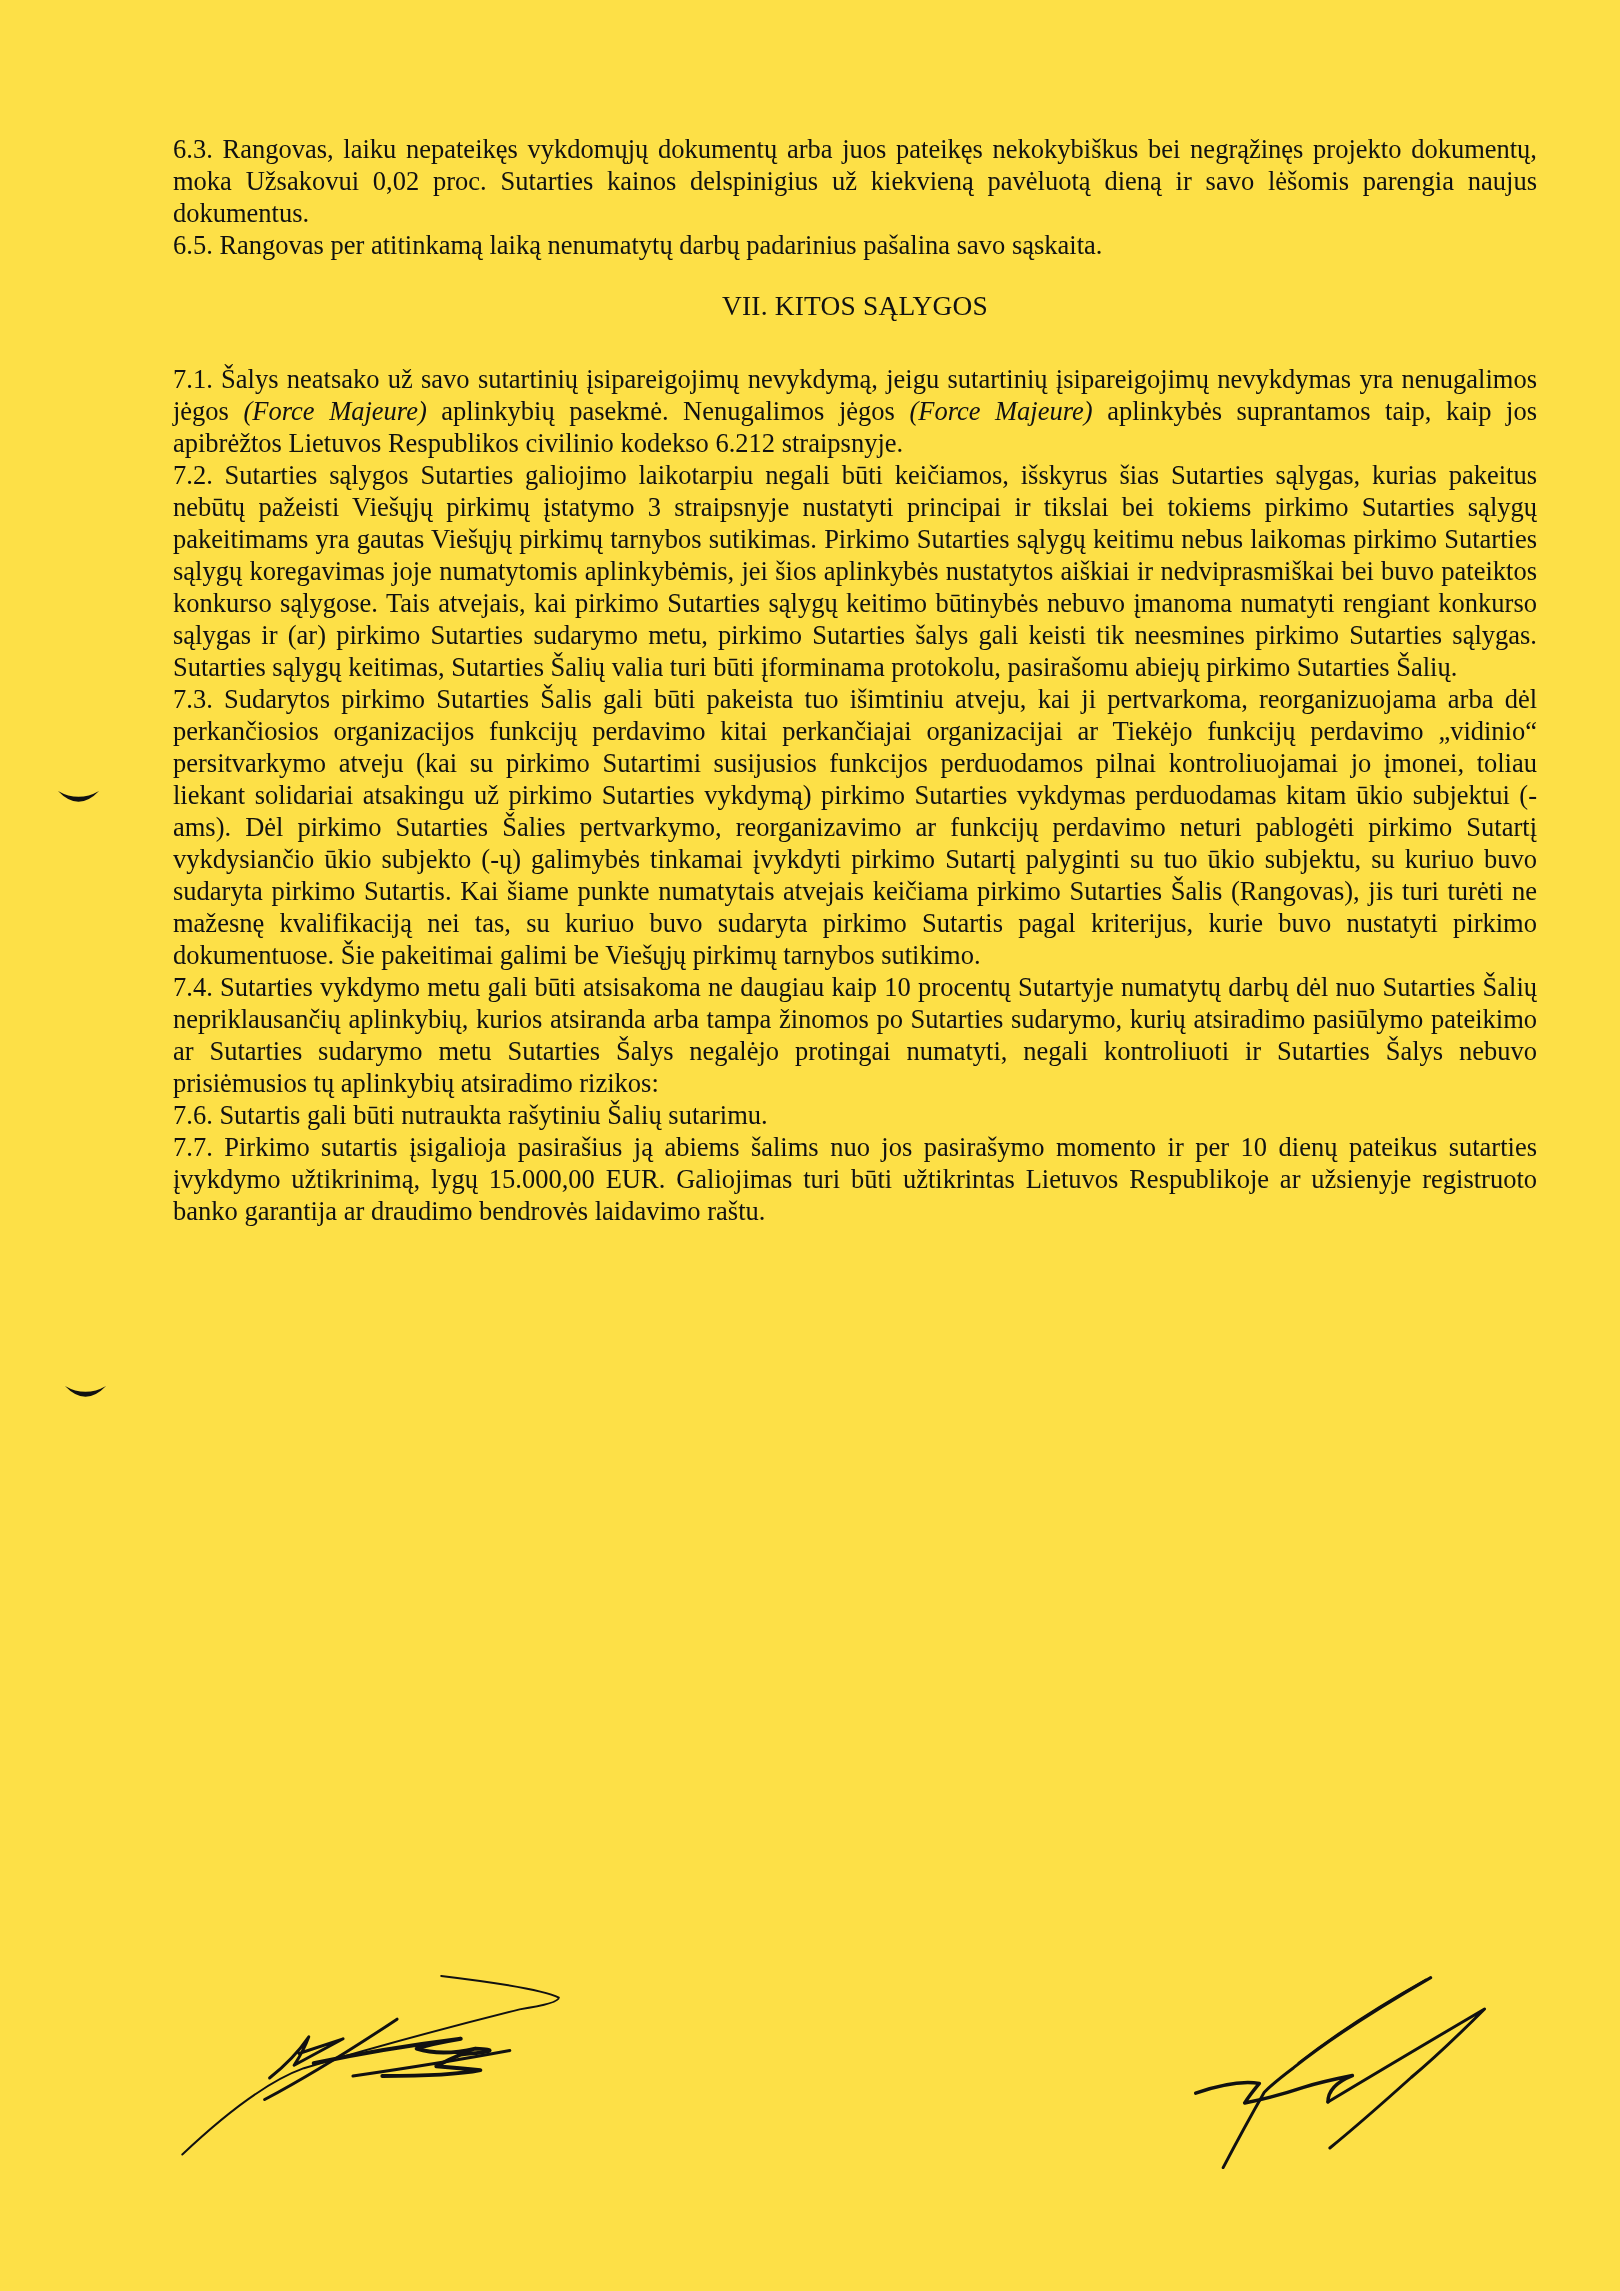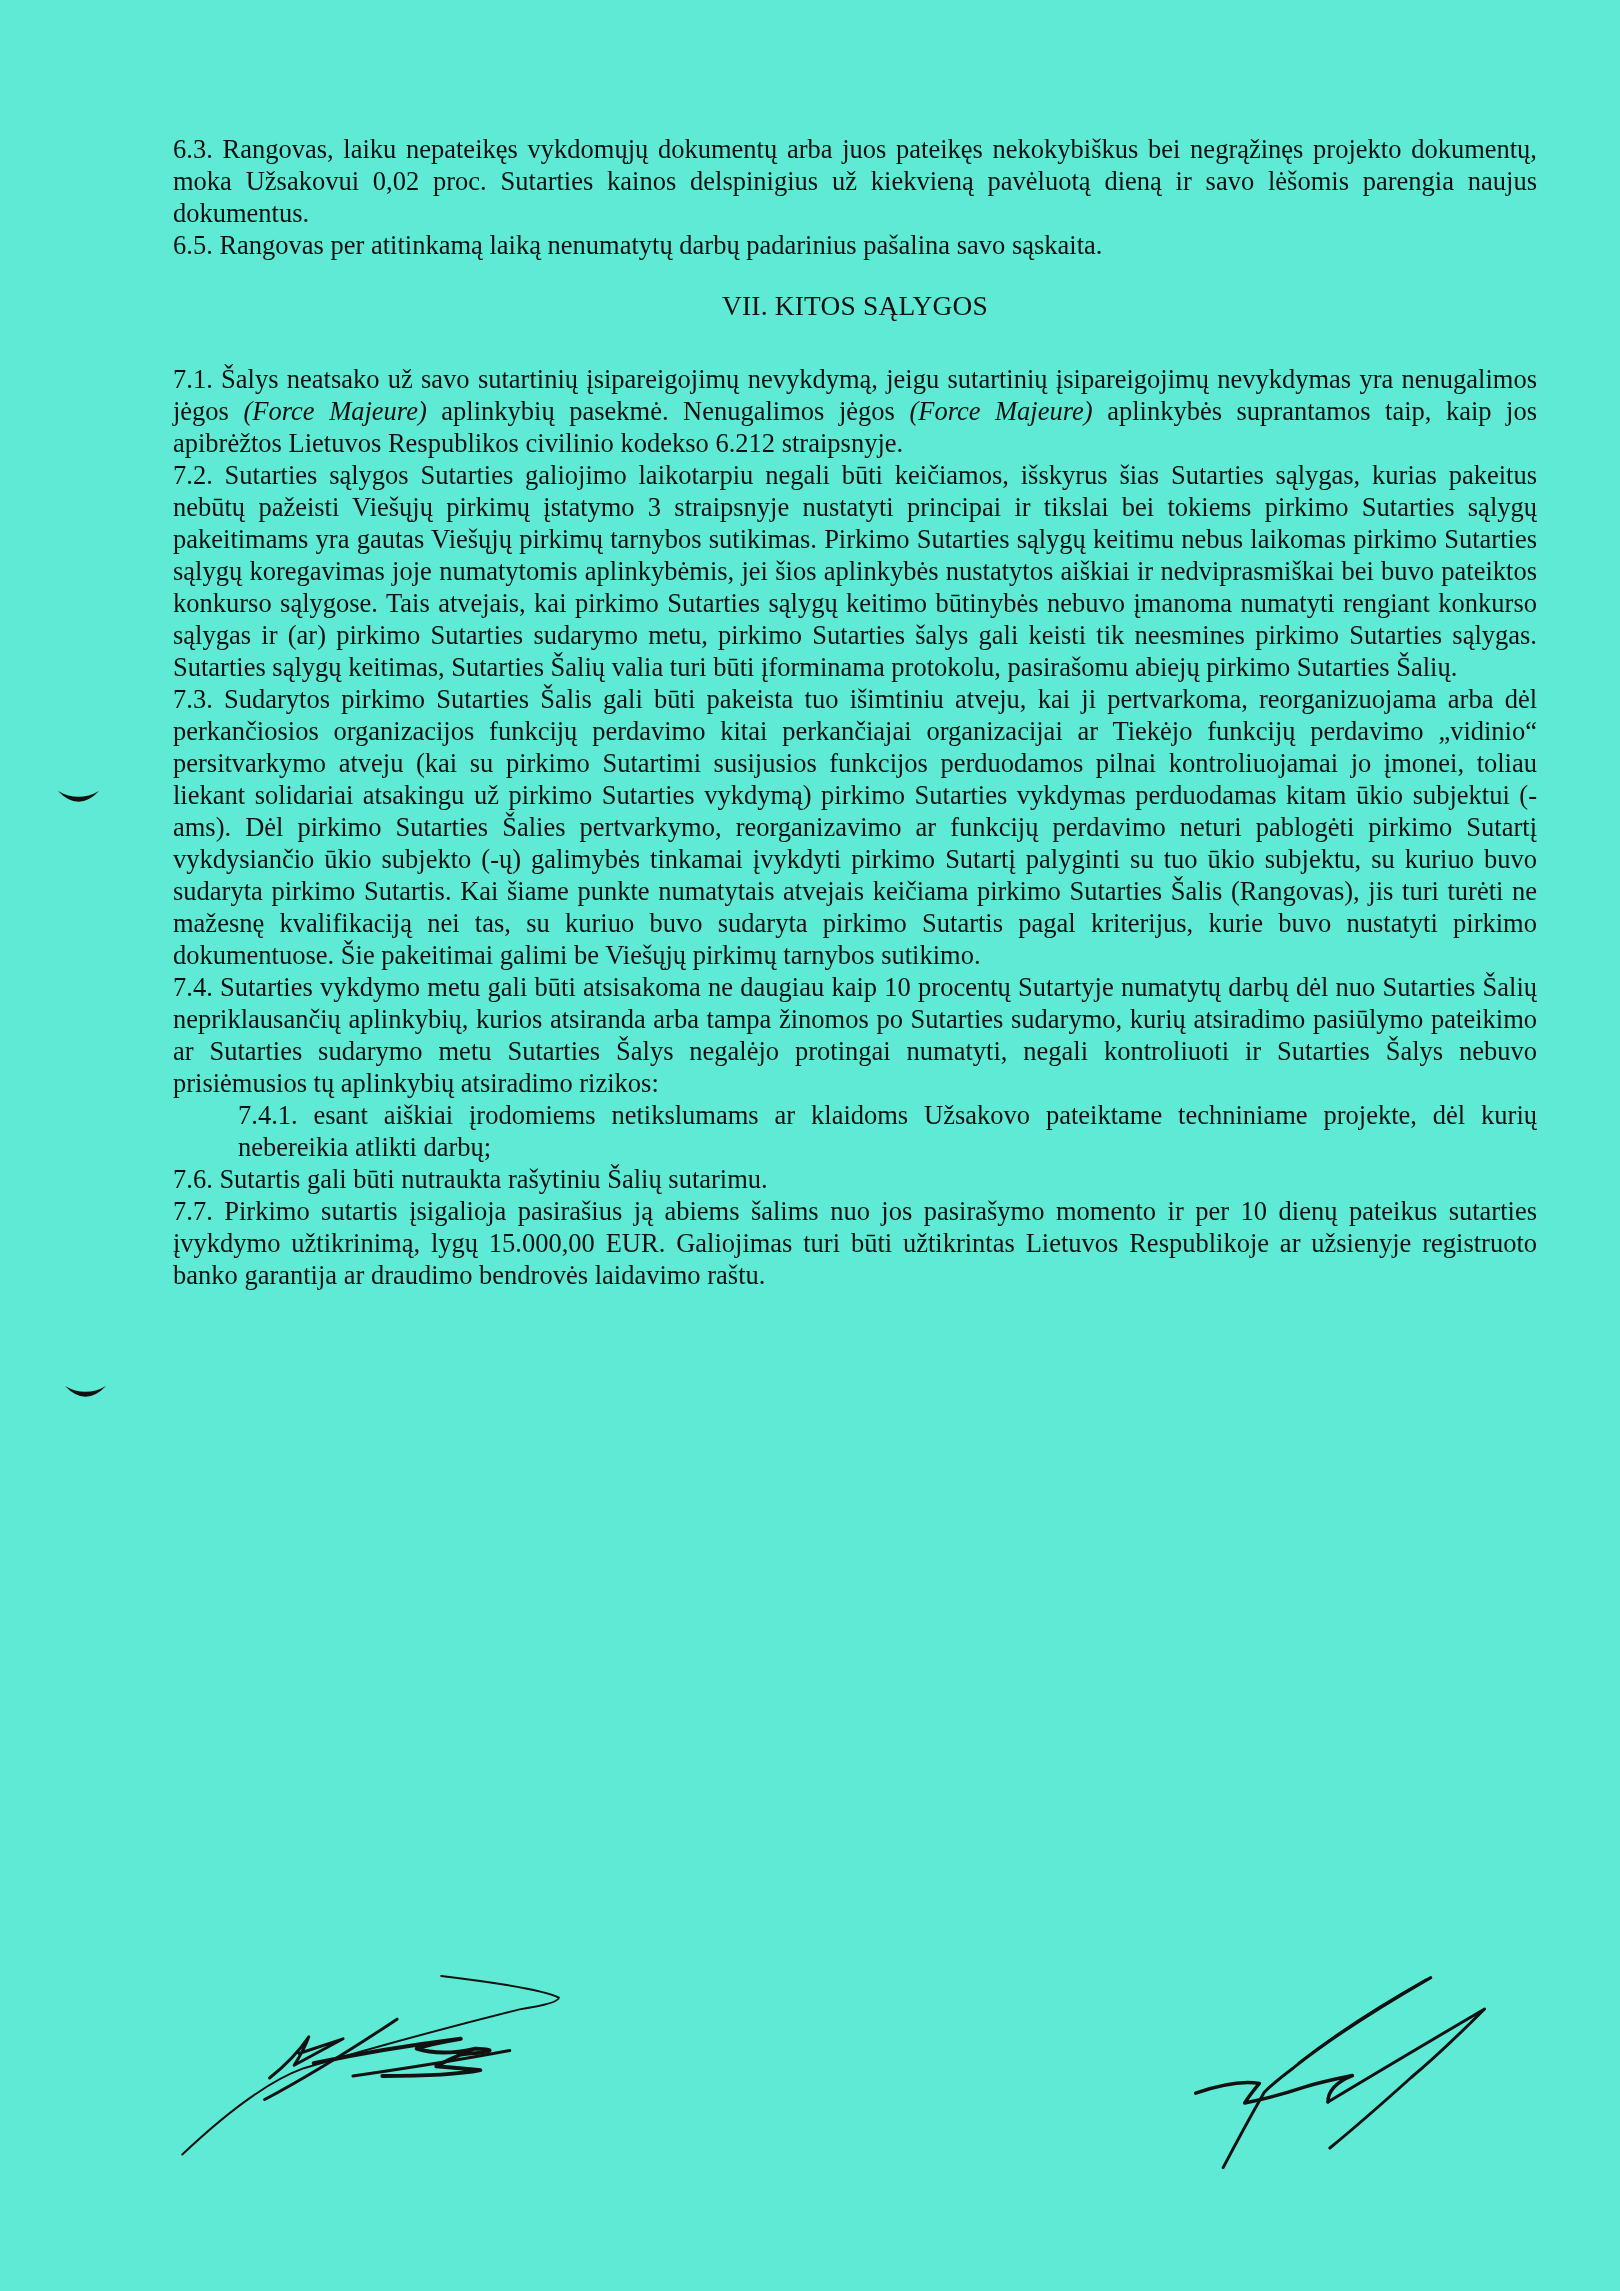--- a/index.html
+++ b/index.html
@@ -1,18 +1,18 @@
 <!DOCTYPE html>
 <html><head>
 <meta charset="utf-8">
 <style>
   html, body { margin: 0; padding: 0; background: #ffffff; }
   body { width: 1620px; height: 2292px; position: relative; overflow: hidden; }
   .page {
-    position: absolute; left: 0; top: 0; width: 1620px; height: 2292px; background: #5eead4;
+    position: absolute; left: 0; top: 0; width: 1620px; height: 2292px; background: #fde047;
   }
   .text-block {
     position: absolute; left: 173px; top: 133px; width: 1364px;
     font-family: "Liberation Serif", "DejaVu Serif", serif;
     font-size: 26.5px; line-height: 32px; color: #111;
     text-align: justify;
   }
   .para { margin: 0; }
   .para.sub { padding-left: 65px; }
   .heading {
@@ -44,21 +44,20 @@
     <div class="heading">VII. KITOS SĄLYGOS</div>
 
     <p class="para last-line-left"><span>7.1.</span> <span>Šalys neatsako už savo sutartinių įsipareigojimų nevykdymą, jeigu sutartinių įsipareigojimų nevykdymas yra nenugalimos jėgos </span><em>(Force Majeure)</em><span> aplinkybių pasekmė. Nenugalimos jėgos </span><em>(Force Majeure)</em><span> aplinkybės suprantamos taip, kaip jos apibrėžtos Lietuvos Respublikos civilinio kodekso 6.212 straipsnyje.</span></p>
 
     <p class="para last-line-left"><span>7.2.</span> <span>Sutarties sąlygos Sutarties galiojimo laikotarpiu negali būti keičiamos, išskyrus šias Sutarties sąlygas, kurias pakeitus nebūtų pažeisti Viešųjų pirkimų įstatymo 3 straipsnyje nustatyti principai ir tikslai bei tokiems pirkimo Sutarties sąlygų pakeitimams yra gautas Viešųjų pirkimų tarnybos sutikimas. Pirkimo Sutarties sąlygų keitimu nebus laikomas pirkimo Sutarties sąlygų koregavimas joje numatytomis aplinkybėmis, jei šios aplinkybės nustatytos aiškiai ir nedviprasmiškai bei buvo pateiktos konkurso sąlygose. Tais atvejais, kai pirkimo Sutarties sąlygų keitimo būtinybės nebuvo įmanoma numatyti rengiant konkurso sąlygas ir (ar) pirkimo Sutarties sudarymo metu, pirkimo Sutarties šalys gali keisti tik neesmines pirkimo Sutarties sąlygas. Sutarties sąlygų keitimas, Sutarties Šalių valia turi būti įforminama protokolu, pasirašomu abiejų pirkimo Sutarties Šalių.</span></p>
 
     <p class="para last-line-left"><span>7.3.</span> <span>Sudarytos pirkimo Sutarties Šalis gali būti pakeista tuo išimtiniu atveju, kai ji pertvarkoma, reorganizuojama arba dėl perkančiosios organizacijos funkcijų perdavimo kitai perkančiajai organizacijai ar Tiekėjo funkcijų perdavimo „vidinio“ persitvarkymo atveju (kai su pirkimo Sutartimi susijusios funkcijos perduodamos pilnai kontroliuojamai jo įmonei, toliau liekant solidariai atsakingu už pirkimo Sutarties vykdymą) pirkimo Sutarties vykdymas perduodamas kitam ūkio subjektui (-ams). Dėl pirkimo Sutarties Šalies pertvarkymo, reorganizavimo ar funkcijų perdavimo neturi pablogėti pirkimo Sutartį vykdysiančio ūkio subjekto (-ų) galimybės tinkamai įvykdyti pirkimo Sutartį palyginti su tuo ūkio subjektu, su kuriuo buvo sudaryta pirkimo Sutartis. Kai šiame punkte numatytais atvejais keičiama pirkimo Sutarties Šalis (Rangovas), jis turi turėti ne mažesnę kvalifikaciją nei tas, su kuriuo buvo sudaryta pirkimo Sutartis pagal kriterijus, kurie buvo nustatyti pirkimo dokumentuose. Šie pakeitimai galimi be Viešųjų pirkimų tarnybos sutikimo.</span></p>
 
     <p class="para last-line-left"><span>7.4.</span> <span>Sutarties vykdymo metu gali būti atsisakoma ne daugiau kaip 10 procentų Sutartyje numatytų darbų dėl nuo Sutarties Šalių nepriklausančių aplinkybių, kurios atsiranda arba tampa žinomos po Sutarties sudarymo, kurių atsiradimo pasiūlymo pateikimo ar Sutarties sudarymo metu Sutarties Šalys negalėjo protingai numatyti, negali kontroliuoti ir Sutarties Šalys nebuvo prisiėmusios tų aplinkybių atsiradimo rizikos:</span></p>
 
-    <p class="para sub last-line-left"><span>7.4.1.</span> <span>esant aiškiai įrodomiems netikslumams ar klaidoms Užsakovo pateiktame techniniame projekte, dėl kurių nebereikia atlikti darbų;</span></p>
 
     <p class="para last-line-left"><span>7.6.</span> <span>Sutartis gali būti nutraukta rašytiniu Šalių sutarimu.</span></p>
     <p class="para last-line-left"><span>7.7.</span> <span>Pirkimo sutartis įsigalioja pasirašius ją abiems šalims nuo jos pasirašymo momento ir per 10 dienų pateikus sutarties įvykdymo užtikrinimą, lygų 15.000,00 EUR. Galiojimas turi būti užtikrintas Lietuvos Respublikoje ar užsienyje registruoto banko garantija ar draudimo bendrovės laidavimo raštu.</span></p>
   </div>
 
   <svg class="signature" style="left:147px; top:1970px;" width="706" height="216" viewBox="0 0 720 220">
     <g fill="none" stroke="#111" stroke-linecap="round" stroke-linejoin="round">
       <path d="M300 6 Q400 18 420 28 Q420 34 380 40 Q260 70 160 100 Q110 118 36 188" stroke-width="2"></path>
       <path d="M125 110 Q150 90 165 68 Q160 82 150 97 L200 70 Q170 80 155 85" stroke-width="3"></path>
       <path d="M120 132 Q180 100 255 50" stroke-width="3"></path>

